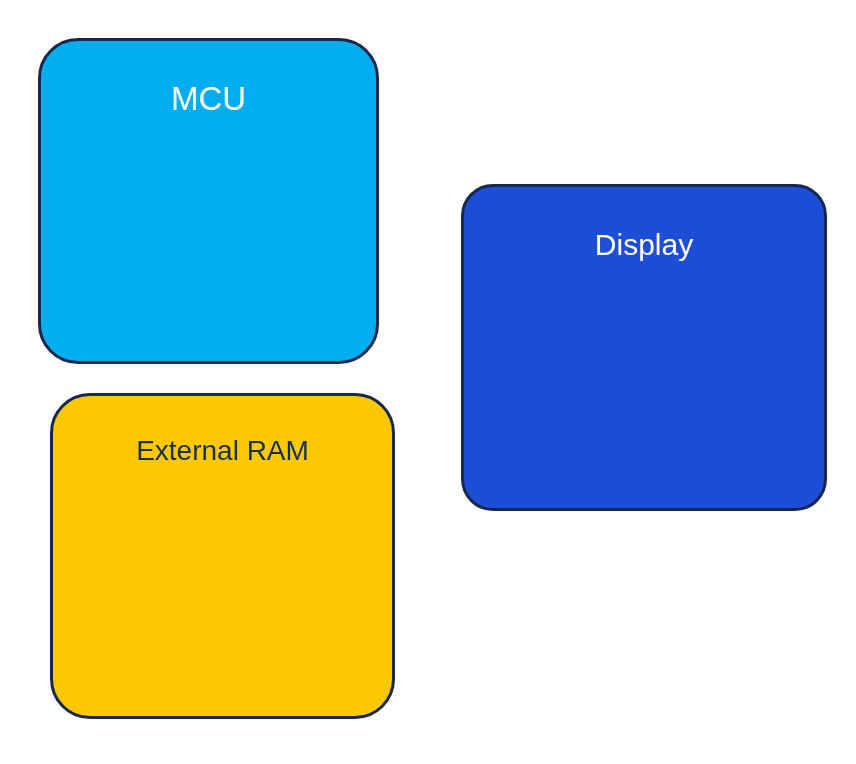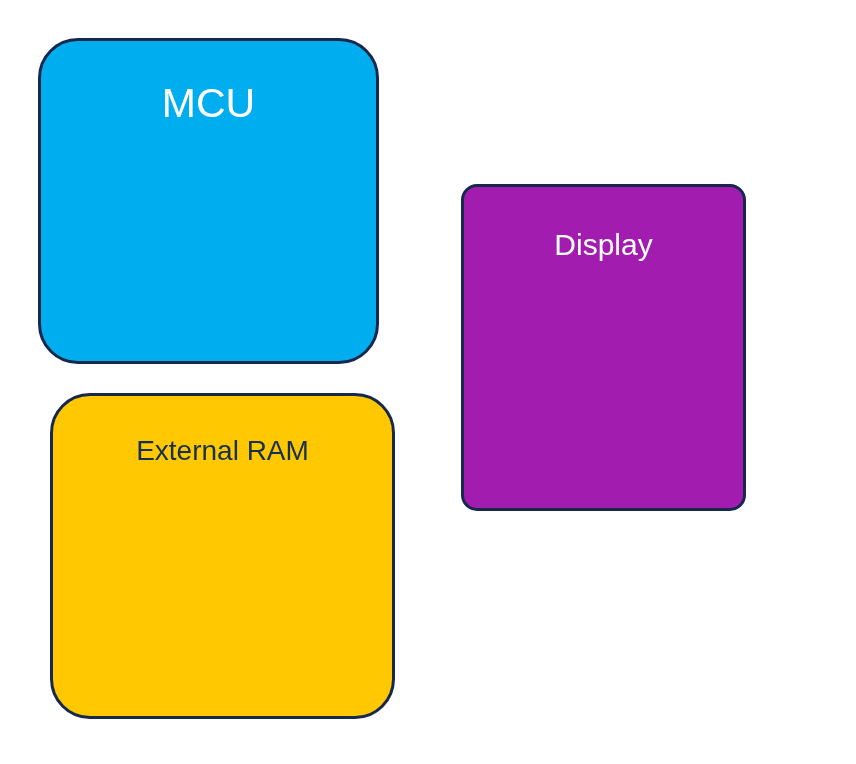--- a/index.html
+++ b/index.html
@@ -40,21 +40,21 @@
     left: 38px;
     top: 38px;
     width: 341px;
     height: 326px;
     border-radius: 40px;
     background-color: #00AEEF;
     border-color: #16284C;
   }
   #node-mcu .node-label {
     top: 40px;
-    font-size: 41px;
+    font-size: 33px;
     color: #ffffff;
   }
 
   
   #node-external-ram {
     left: 41px;
     top: 393px;
     width: 345px;
     height: 326px;
     border-radius: 40px;
@@ -65,24 +65,24 @@
   #node-external-ram .node-label {
     top: 40px;
     font-size: 28px;
     color: #17304F;
   }
 
   
   #node-display {
     left: 461px;
     top: 184px;
-    width: 285px;
+    width: 366px;
     height: 327px;
-    border-radius: 16px;
-    background-color: #a21caf;
+    border-radius: 32px;
+    background-color: #1d4ed8;
     border-color: #16284C;
   }
   #node-display .node-label {
     top: 41px;
     font-size: 30px;
     color: #ffffff;
   }
 </style>
 </head>
 <body>

